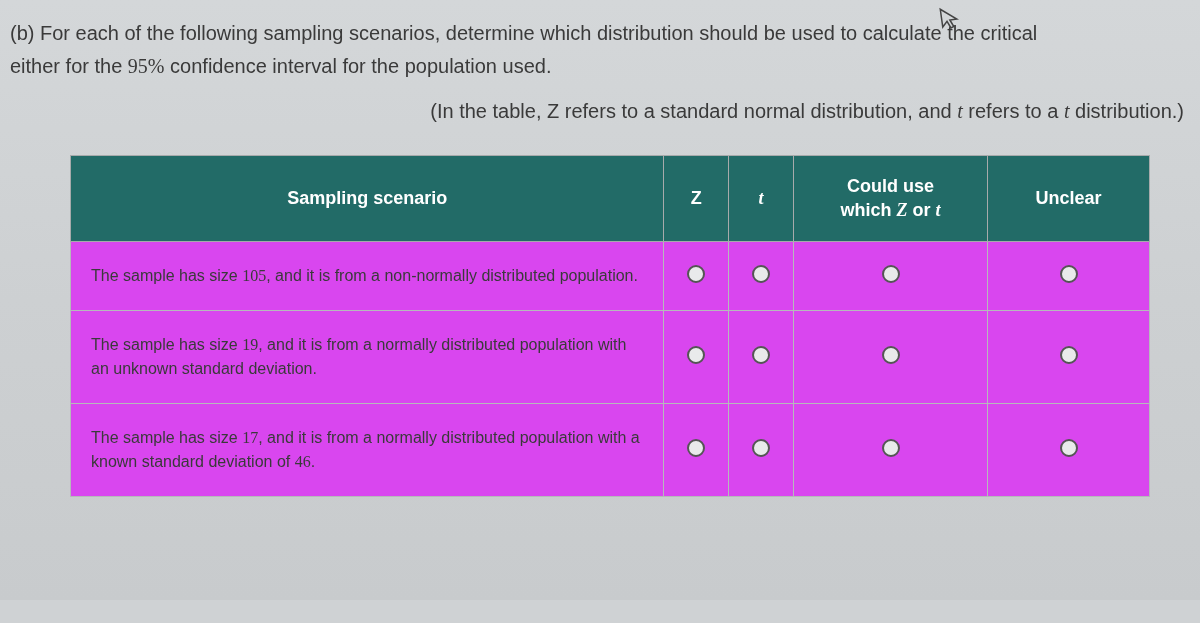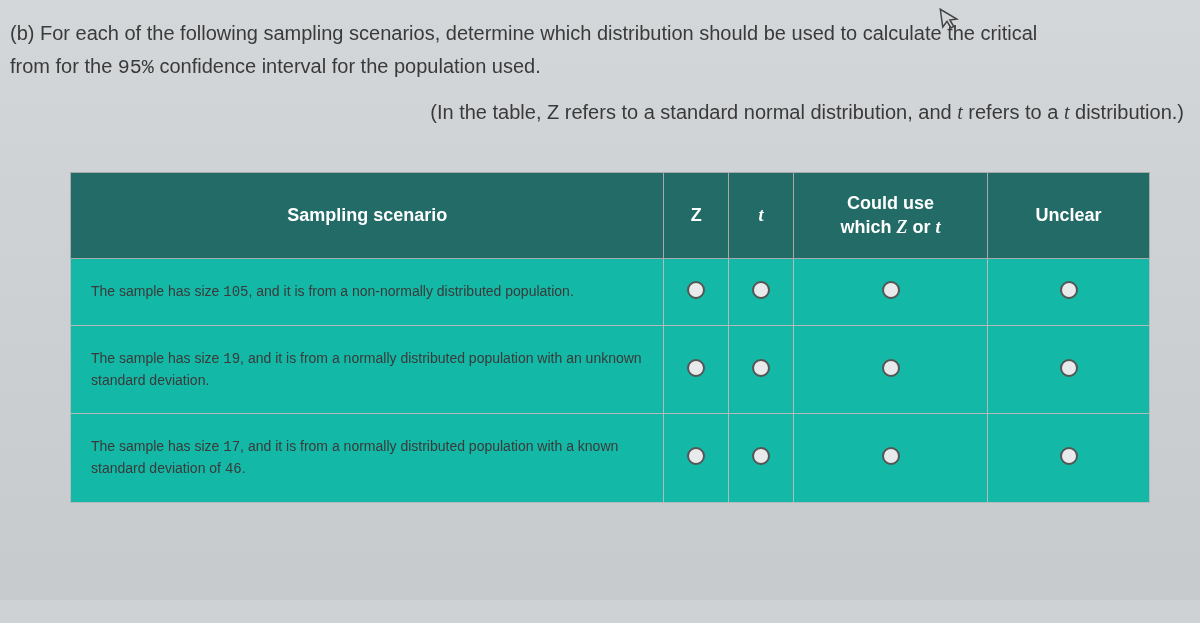--- a/index.html
+++ b/index.html
@@ -18,35 +18,35 @@
   }
   .intro {
     font-size: 20px;
     line-height: 1.55;
     color: #3a3a3a;
     padding: 0 6px 10px 0;
   }
   .intro .line1 { margin-bottom: 2px; }
   .intro .line2 { margin-bottom: 14px; }
   .intro .line3 { margin-bottom: 18px; text-align: right; }
-  .num { font-family: Liberation Mono, monospace; text-align: right; }
+  .num { font-family: Liberation Serif, serif; text-align: right; }
   .ital { font-style: italic; font-family: "Georgia","Times New Roman",serif; }
 
   .cursor {
     position: absolute;
     top: 6px; left: 940px;
     font-size: 22px;
     color: #444;
     transform: rotate(-8deg);
     pointer-events: none;
   }
 
   
   .tbl-wrap {
-    margin: 16px 40px 0 60px;
+    margin: 0 40px 0 60px;
     border-radius: 16px;
   }
   table {
     border-collapse: collapse;
     width: 100%;
     table-layout: fixed;
     background: #e6e7e8;
     box-shadow: 0 0 0 1px #b4b7b9 inset;
   }
   col.c-scenario { width: 55%; }
@@ -64,23 +64,23 @@
     border: 1px solid #a7aaab;
     text-align: center;
     line-height: 1.35;
   }
   thead th.sc { text-align: center; }
   thead th .it { font-style: italic; font-family: Georgia,"Times New Roman",serif; font-weight: bold; }
 
   tbody td {
     border: 1px solid #b6b9bb;
     padding: 22px 20px;
-    font-size: 14px;
+    font-size: 16px;
     color: #3a3a3a;
-    background: #14b8a6;
+    background: #d946ef;
     vertical-align: top;
   }
   tbody td.opt {
     text-align: center;
     vertical-align: middle;
     padding: 0;
   }
   .radio {
     width: 18px; height: 18px;
     border: 2px solid #555;
@@ -100,21 +100,21 @@
     <svg width="20" height="24" viewBox="0 0 20 24">
         <path d="M2 2 L2 20 L7 15 L10 22 L13 21 L10 14 L17 14 Z" fill="none" stroke="#444" stroke-width="1.5"></path>
       </svg>
   </span>
 
   <div class="intro">
     <div class="line1">
       <span>(b) For each of the following sampling scenarios, determine which distribution should be used to calculate the critical</span>
     </div>
     <div class="line2">
-      <span>from for the </span><span class="num">95%</span><span> confidence interval for the population used.</span>
+      <span>either for the </span><span class="num">95%</span><span> confidence interval for the population used.</span>
     </div>
     <div class="line3">
       <span>(In the table, Z refers to a standard normal distribution, and </span><span class="ital">t</span><span> refers to a </span><span class="ital">t</span><span> distribution.)</span>
     </div>
   </div>
 
   <div class="tbl-wrap">
     <table>
       <colgroup>
         <col class="c-scenario">

